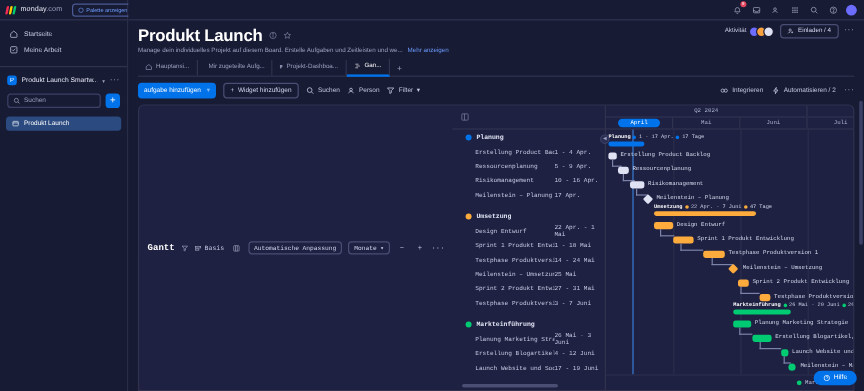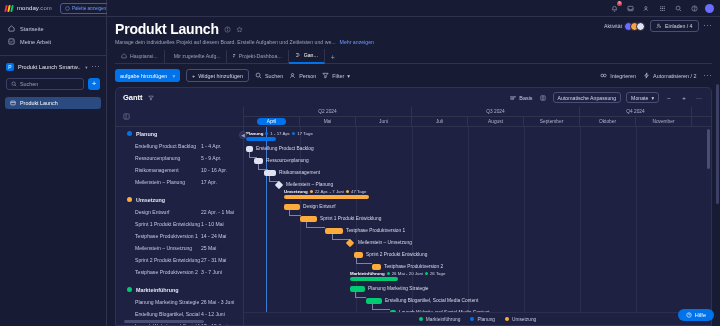--- a/index.html
+++ b/index.html
@@ -126,21 +126,21 @@
     font-size: 5.4px; color: #d5d8f0;
   }
   .tool-item { display: flex; align-items: center; gap: 3px; font-size: 5.4px; color: #c5c9e2; }
   .tool-item svg { width: 7px; height: 7px; }
   .tool-right { margin-left: auto; display: flex; align-items: center; gap: 7px; }
 
   
   .gantt-card {
     margin: 0 8px 0 8px; flex: 1; background: #1e2142;
     border: 1px solid #30324e; border-radius: 5px 5px 0 0;
-    display: flex; flex-direction: column; min-height: 0; overflow: hidden;
+    display: flex; flex-direction: row; min-height: 0; overflow: hidden; font-family: Liberation Mono, monospace;
   }
   .gantt-head { display: flex; align-items: center; padding: 4px 7px; gap: 5px; }
   .gantt-title { font-size: 7.5px; font-weight: 700; color: #ffffff; }
   .gantt-head svg { width: 6px; height: 6px; opacity:.8; }
   .gh-right { margin-left: auto; display: flex; align-items: center; gap: 5px; }
   .pill {
     border: 1px solid #4a4e73; border-radius: 3px; height: 11px;
     display: flex; align-items: center; gap: 3px; padding: 0 4px;
     font-size: 5.2px; color: #d5d8f0; white-space: nowrap;
   }

